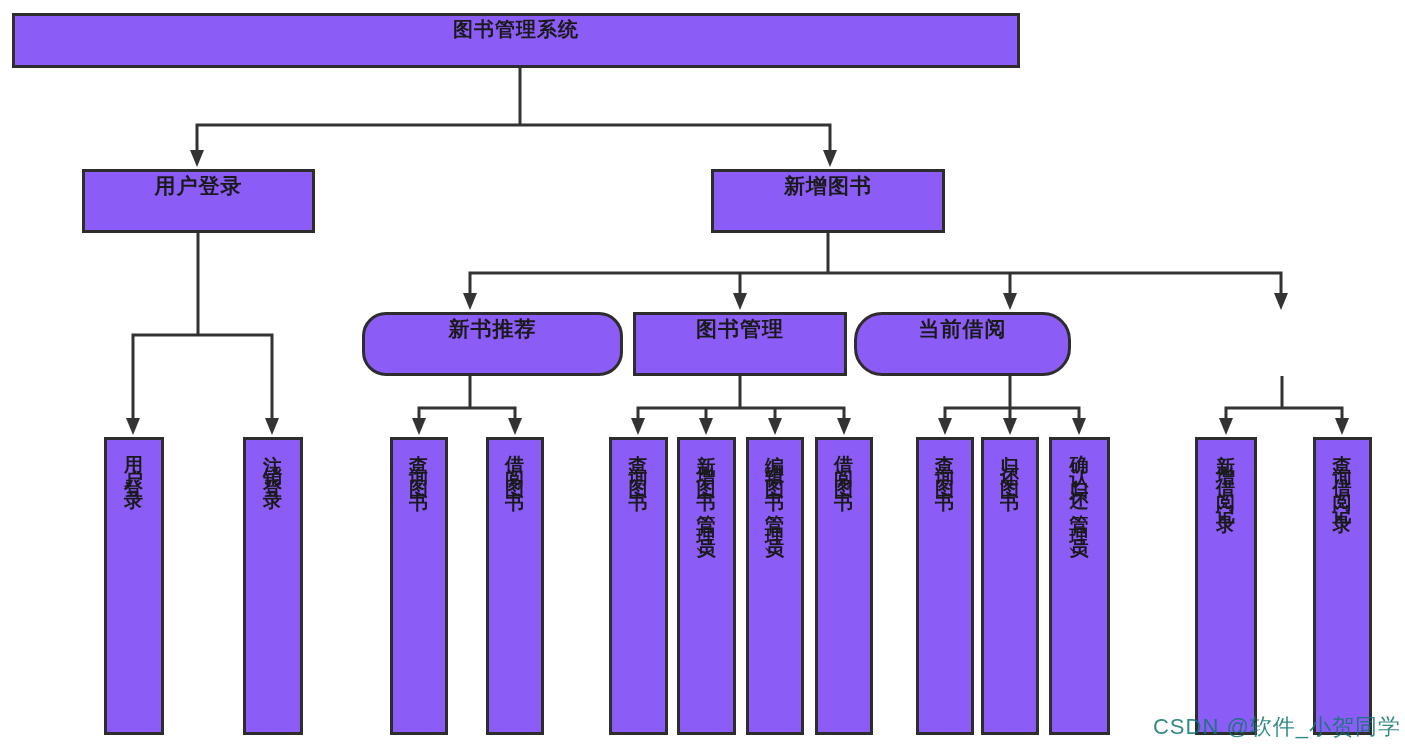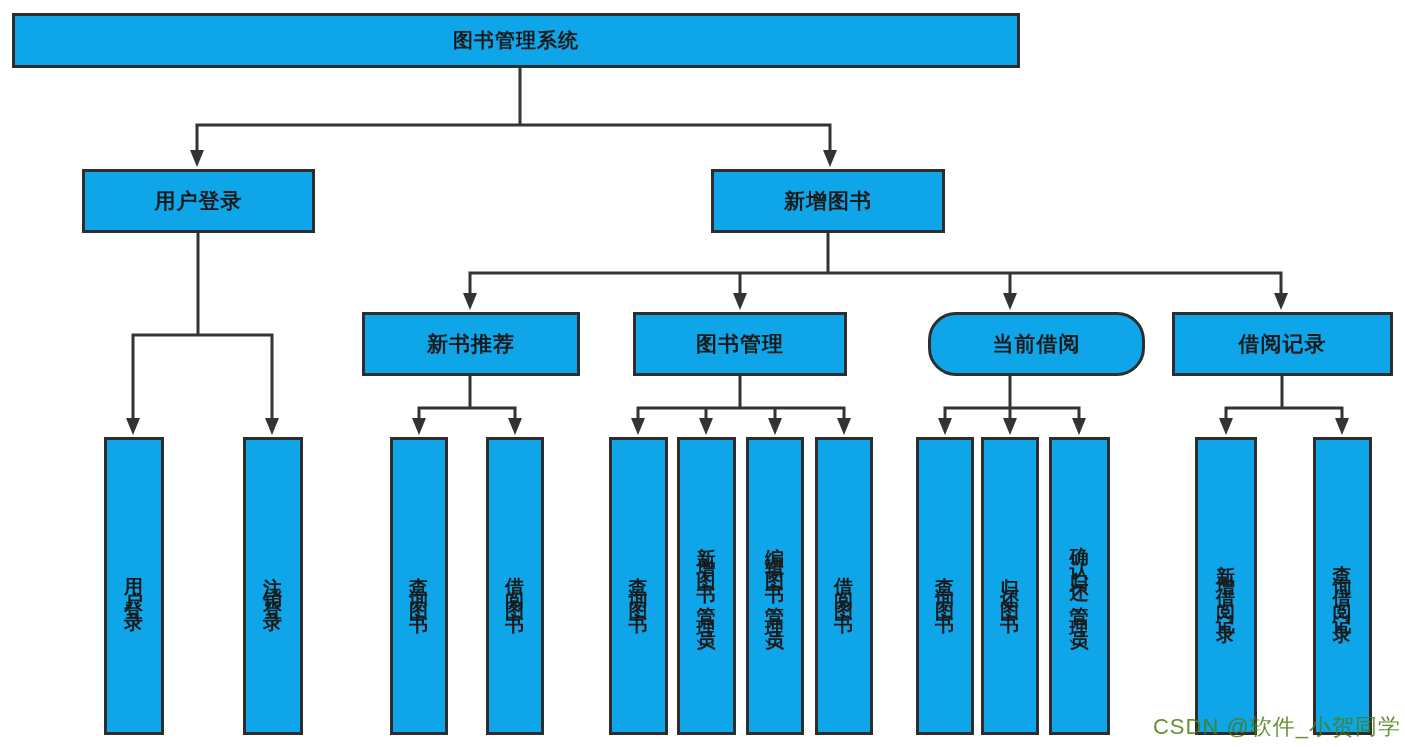--- a/index.html
+++ b/index.html
@@ -7,39 +7,38 @@
   body {
     background: #ffffff;
     font-family: "Liberation Sans", sans-serif;
     position: relative;
   }
   #canvas { position: relative; width: 1405px; height: 747px; background: #ffffff; }
   #wires { position: absolute; left: 0; top: 0; width: 1405px; height: 747px; }
 
   .node {
     position: absolute;
-    background: #0ea5e9;
+    background: #8b5cf6;
     border: 3px solid #2d2d2d;
     display: flex;
-    align-items: center;
     justify-content: center;
     color: #1a1a1a;
     z-index: 2;
   }
   .node.h { font-size: 21px; font-weight: 600; letter-spacing: 1px; }
   .node.root { left: 12px; top: 13px; width: 1008px; height: 55px; font-size: 20px; }
 
   .node.lvl2 { top: 169px; height: 64px; }
   .n-user-login { left: 82px;  width: 233px; }
   .n-book-mgmt  { left: 711px; width: 234px; }
 
   .node.lvl3 { top: 312px; height: 64px; }
-  .n-newbook { left: 362px;  width: 218px; }
+  .n-newbook { left: 362px;  width: 261px; border-radius: 24px; }
   .n-borrow  { left: 633px;  width: 214px; }
-  .n-current { left: 928px;  width: 217px; border-radius: 28px; }
+  .n-current { left: 854px;  width: 217px; border-radius: 28px; }
   .n-records { left: 1172px; width: 221px; }
 
   .node.leaf { top: 437px; height: 298px; }
   .leaf .vtext {
     writing-mode: vertical-rl;
     text-orientation: mixed;
     font-size: 19px;
     font-weight: 600;
     letter-spacing: 12px;
     line-height: 1;
@@ -57,21 +56,21 @@
   .l10 { left: 981px;  width: 58px; }
   .l11 { left: 1049px; width: 61px; }
   .l12 { left: 1195px; width: 62px; }
   .l13 { left: 1313px; width: 59px; }
 
   .watermark {
     position: absolute;
     right: 4px;
     bottom: 5px;
     font-size: 22px;
-    color: #4d7c0f;
+    color: #0f766e;
     opacity: 0.85;
     z-index: 5;
     letter-spacing: 1px;
   }
 </style>
 </head>
 <body>
 
 <div id="canvas">
 
@@ -126,23 +125,20 @@
 
   <div class="node h lvl3 n-newbook">
     <span>新书推荐</span>
   </div>
   <div class="node h lvl3 n-borrow">
     <span>图书管理</span>
   </div>
   <div class="node h lvl3 n-current">
     <span>当前借阅</span>
   </div>
-  <div class="node h lvl3 n-records">
-    <span>借阅记录</span>
-  </div>
 
   <div class="node leaf l1">
     <span class="vtext">用户登录</span>
   </div>
   <div class="node leaf l2">
     <span class="vtext">注销登录</span>
   </div>
   <div class="node leaf l3">
     <span class="vtext">查询图书</span>
   </div>

